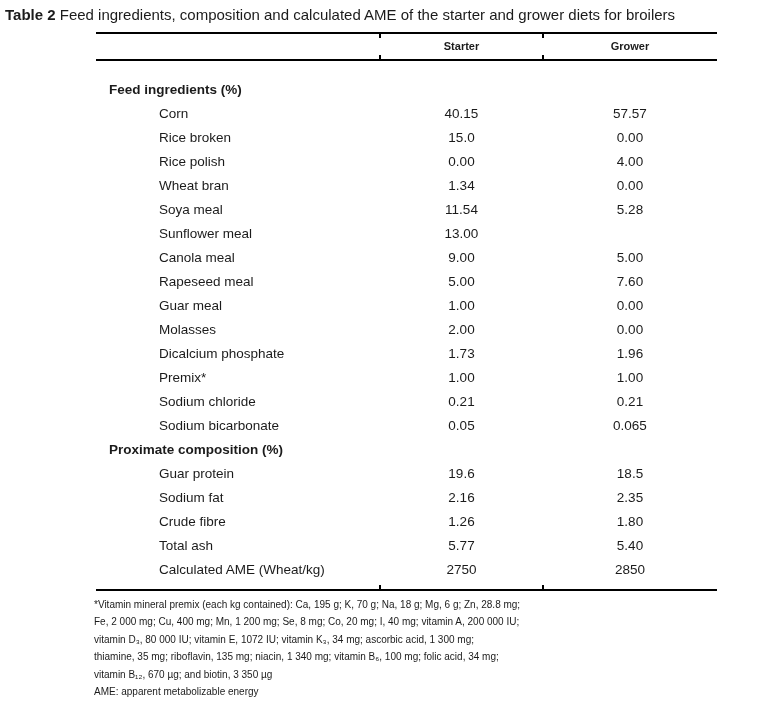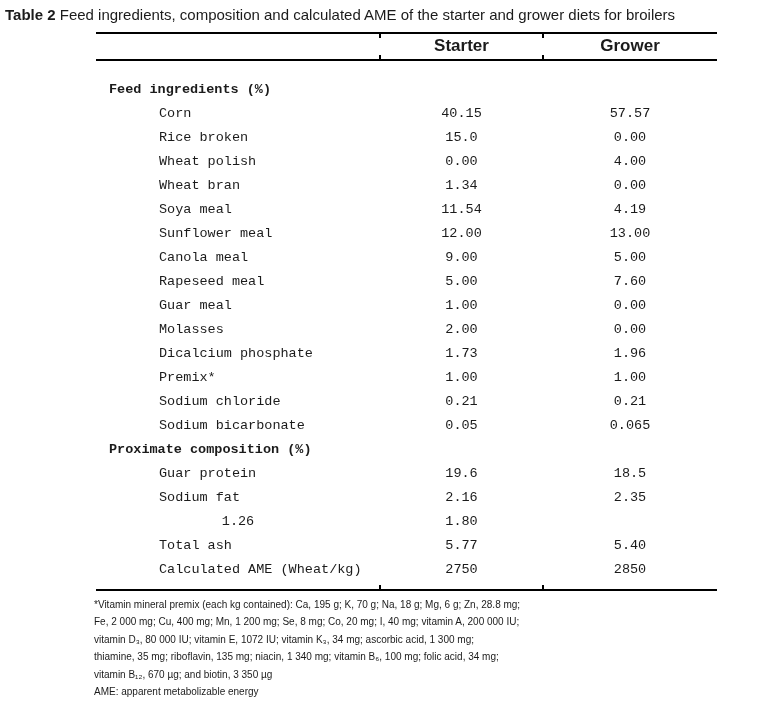--- a/index.html
+++ b/index.html
@@ -23,26 +23,26 @@
   .rule-bot{top:589px;}
   .tick{position:absolute;width:2px;height:5px;background:#000;}
   .tick-c1{left:283px;}
   .tick-c2{left:446px;}
   .tick-top{top:33px;}
   .tick-mid{top:55px;}
   .tick-bot{top:585px;}
 
   .hdr{
     position:absolute;top:36px;height:20px;line-height:20px;
-    font-weight:bold;font-size:17px;text-align:center;
+    font-weight:bold;font-size:11px;text-align:center;
   }
   .hdr-starter{left:284px;width:163px;}
   .hdr-grower{left:447px;width:174px;}
 
-  .rows{position:absolute;left:0;top:78px;width:621px;font-family:Liberation Mono, monospace;}
+  .rows{position:absolute;left:0;top:78px;width:621px;}
   .row{
     display:grid;grid-template-columns:284px 163px 174px;
     height:24px;line-height:24px;font-size:13.5px;
   }
   .lbl{white-space:nowrap;overflow:hidden;}
   .lbl-item{padding-left:63px;}
   .lbl-section{padding-left:13px;font-weight:bold;}
   .val{text-align:center;}
 
   .footnote{
@@ -87,40 +87,39 @@
         <div class="val">57.57</div>
       </div>
 
       <div class="row">
         <div class="lbl lbl-item">Rice broken</div>
         <div class="val">15.0</div>
         <div class="val">0.00</div>
       </div>
 
       <div class="row">
-        <div class="lbl lbl-item">Wheat polish</div>
+        <div class="lbl lbl-item">Rice polish</div>
         <div class="val">0.00</div>
         <div class="val">4.00</div>
       </div>
 
       <div class="row">
         <div class="lbl lbl-item">Wheat bran</div>
         <div class="val">1.34</div>
         <div class="val">0.00</div>
       </div>
 
       <div class="row">
         <div class="lbl lbl-item">Soya meal</div>
         <div class="val">11.54</div>
-        <div class="val">4.19</div>
+        <div class="val">5.28</div>
       </div>
 
       <div class="row">
         <div class="lbl lbl-item">Sunflower meal</div>
-        <div class="val">12.00</div>
         <div class="val">13.00</div>
       </div>
 
       <div class="row">
         <div class="lbl lbl-item">Canola meal</div>
         <div class="val">9.00</div>
         <div class="val">5.00</div>
       </div>
 
       <div class="row">
@@ -177,20 +176,21 @@
         <div class="val">18.5</div>
       </div>
 
       <div class="row">
         <div class="lbl lbl-item">Sodium fat</div>
         <div class="val">2.16</div>
         <div class="val">2.35</div>
       </div>
 
       <div class="row">
+        <div class="lbl lbl-item">Crude fibre</div>
         <div class="val">1.26</div>
         <div class="val">1.80</div>
       </div>
 
       <div class="row">
         <div class="lbl lbl-item">Total ash</div>
         <div class="val">5.77</div>
         <div class="val">5.40</div>
       </div>
 

